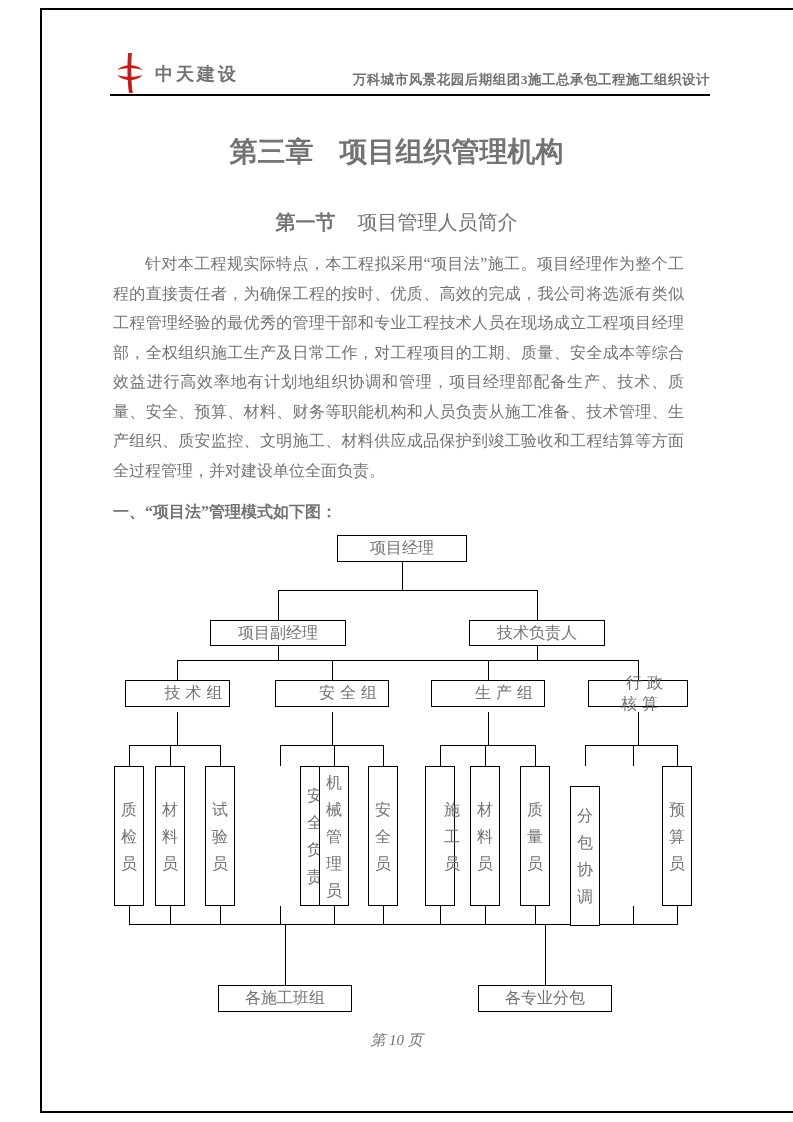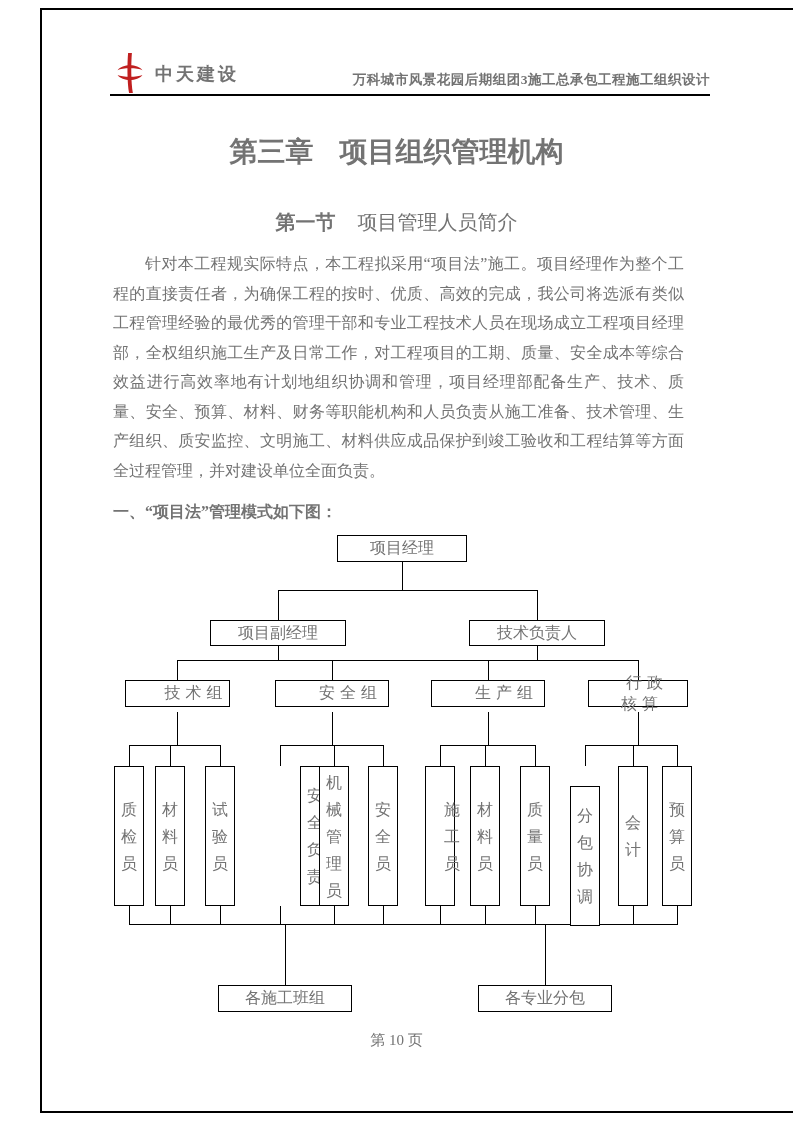--- a/index.html
+++ b/index.html
@@ -36,21 +36,21 @@
   .chart{position:absolute;left:0;top:528px;width:793px;height:494px;}
   .box{position:absolute;border:1px solid #000;background:#fff;display:flex;
     align-items:center;justify-content:center;font-size:16px;box-sizing:border-box;}
   .root{left:337px;top:7px;width:130px;height:27px;}
   .dep{left:210px;top:92px;width:136px;height:26px;}
   .tdir{left:469px;top:92px;width:136px;height:26px;}
   .group{top:152px;height:27px;letter-spacing:5px;text-indent:5px;padding-left:32px;}
   .member{top:238px;width:30px;height:140px;word-break:break-all;line-height:27px;text-align:center;}
   .bottombox{top:457px;width:134px;height:27px;}
 
-  .footer{position:absolute;left:0;top:1031px;width:100%;text-align:center;font-size:15px;}
+  .footer{position:absolute;left:0;top:1031px;width:100%;text-align:center;font-size:15px;font-style:italic;}
 </style>
 </head>
 <body>
 
 <div class="page">
 
   <div class="frame" style="left:40px;top:8px;width:753px;height:2px;"></div>
   <div class="frame" style="left:40px;top:8px;width:2px;height:1105px;"></div>
   <div class="frame" style="left:40px;top:1111px;width:753px;height:2px;"></div>
 
@@ -141,21 +141,20 @@
 
     <div class="box member" style="left:265px;margin-left:35px;">安全负责</div>
     <div class="box member" style="left:368px;">安全员</div>
     <div class="box member" style="left:319px;">机械管理员</div>
 
     <div class="box member" style="left:425px;padding-left:24px;">施工员</div>
     <div class="box member" style="left:470px;">材料员</div>
     <div class="box member" style="left:520px;">质量员</div>
 
     <div class="box member" style="left:570px;margin-top:20px;">分包协调</div>
-    <div class="box member" style="left:618px;">会计</div>
     <div class="box member" style="left:662px;">预算员</div>
 
     <div class="box bottombox" style="left:218px;">各施工班组</div>
     <div class="box bottombox" style="left:478px;">各专业分包</div>
   </div>
 
   <div class="footer">第 10 页</div>
 </div>
 
 </body></html>

